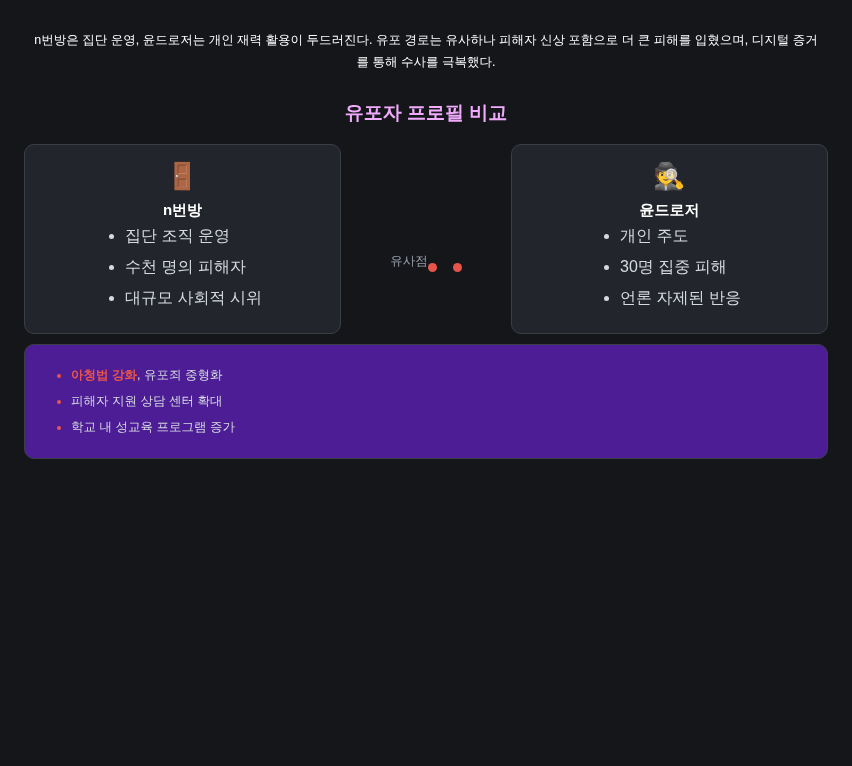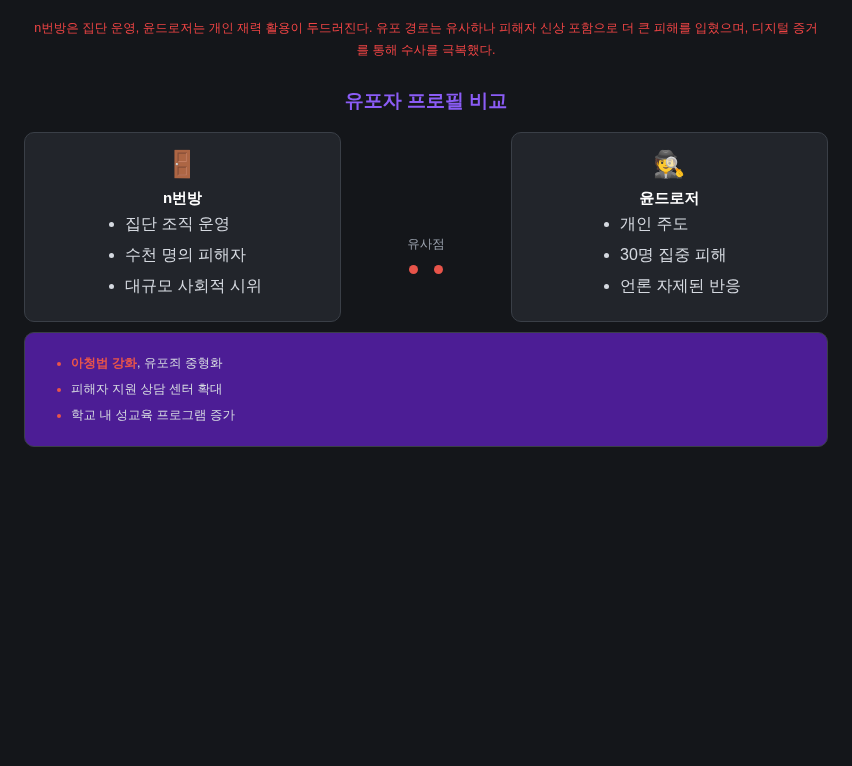--- a/index.html
+++ b/index.html
@@ -20,29 +20,29 @@
   }
   .main-title {
     color: #ffffff;
     font-size: 24px;
     font-weight: bold;
     text-align: center;
     margin: 4px 0 14px 0;
     letter-spacing: -0.3px;
   }
   .subtitle {
-    color: #ef4444;
+    color: #ffffff;
     font-size: 12.5px;
     line-height: 1.75;
     text-align: center;
     max-width: 790px;
-    margin: 0 auto 26px auto;
+    margin: 12px auto 26px auto;
   }
   .section-title {
-    color: #8b5cf6;
+    color: #f0abfc;
     font-size: 19px;
     font-weight: bold;
     text-align: center;
     margin: 22px 0 18px 0;
   }
   .compare-row {
     display: flex;
     align-items: stretch;
     justify-content: space-between;
     gap: 0;
@@ -77,21 +77,21 @@
   }
   .card ul li {
     color: #d5d9e0;
     font-size: 16px;
     line-height: 1.95;
     list-style: disc;
   }
   .middle-col {
     flex: 1;
     display: flex;
-    flex-direction: column;
+    flex-direction: row;
     align-items: center;
     justify-content: center;
     padding-top: 56px;
   }
   .middle-label {
     color: #9aa1ad;
     font-size: 12.5px;
     margin-bottom: 12px;
   }
   .dots {

